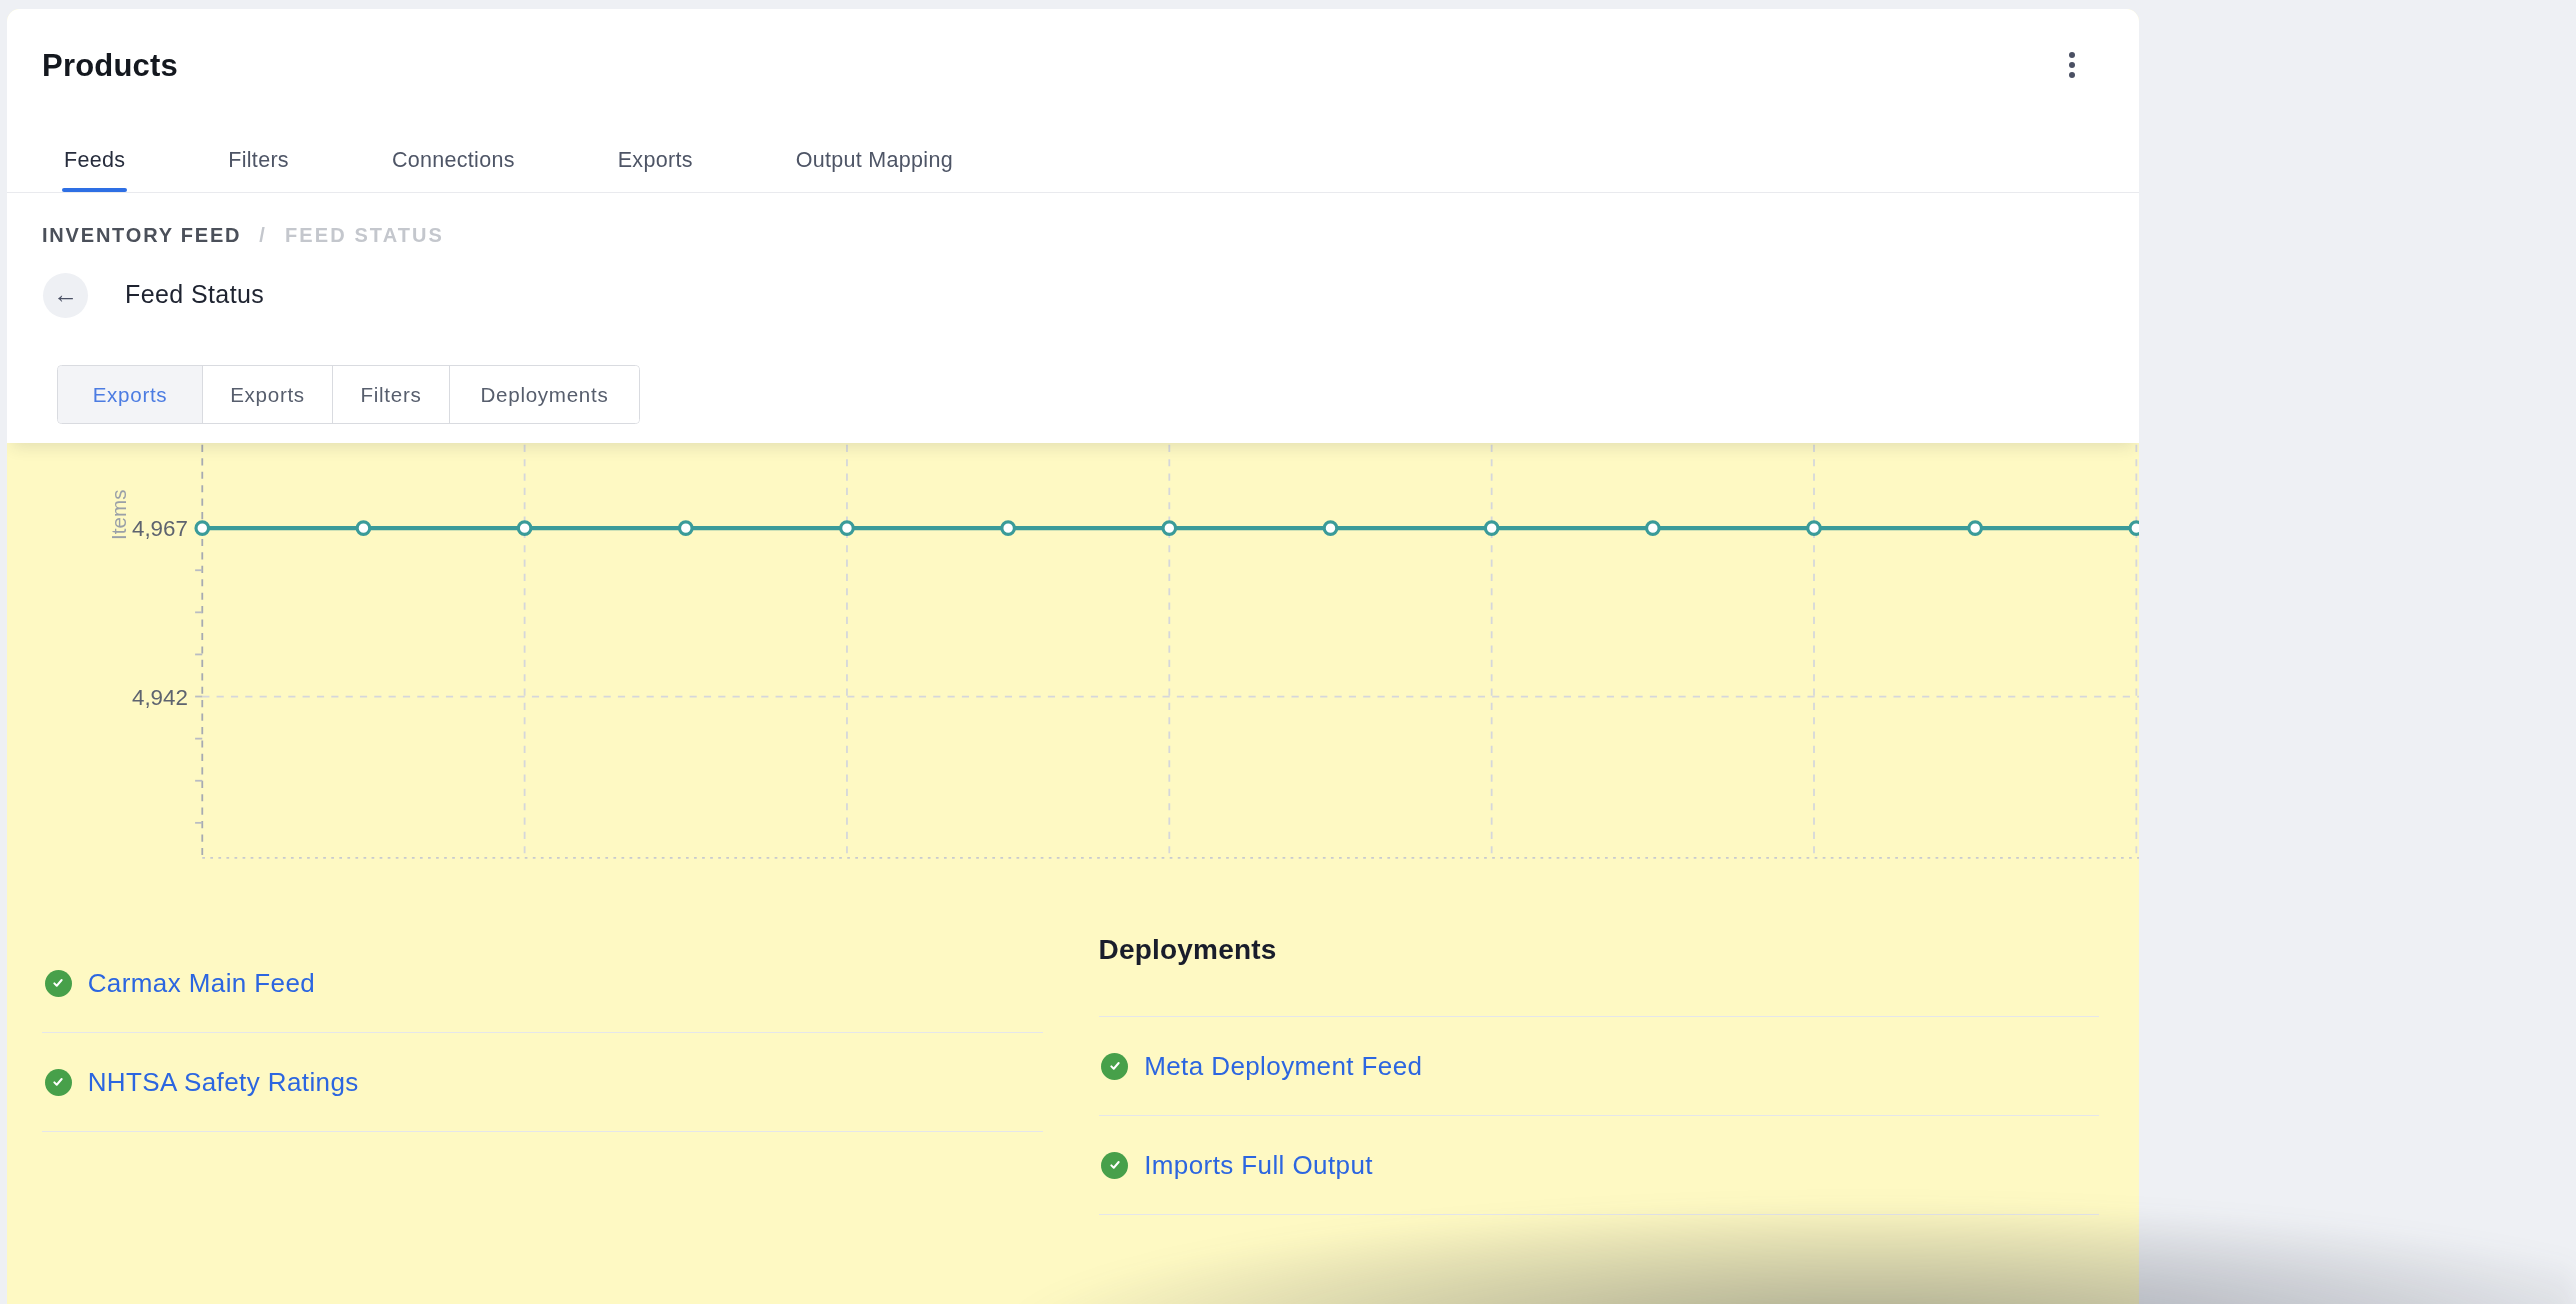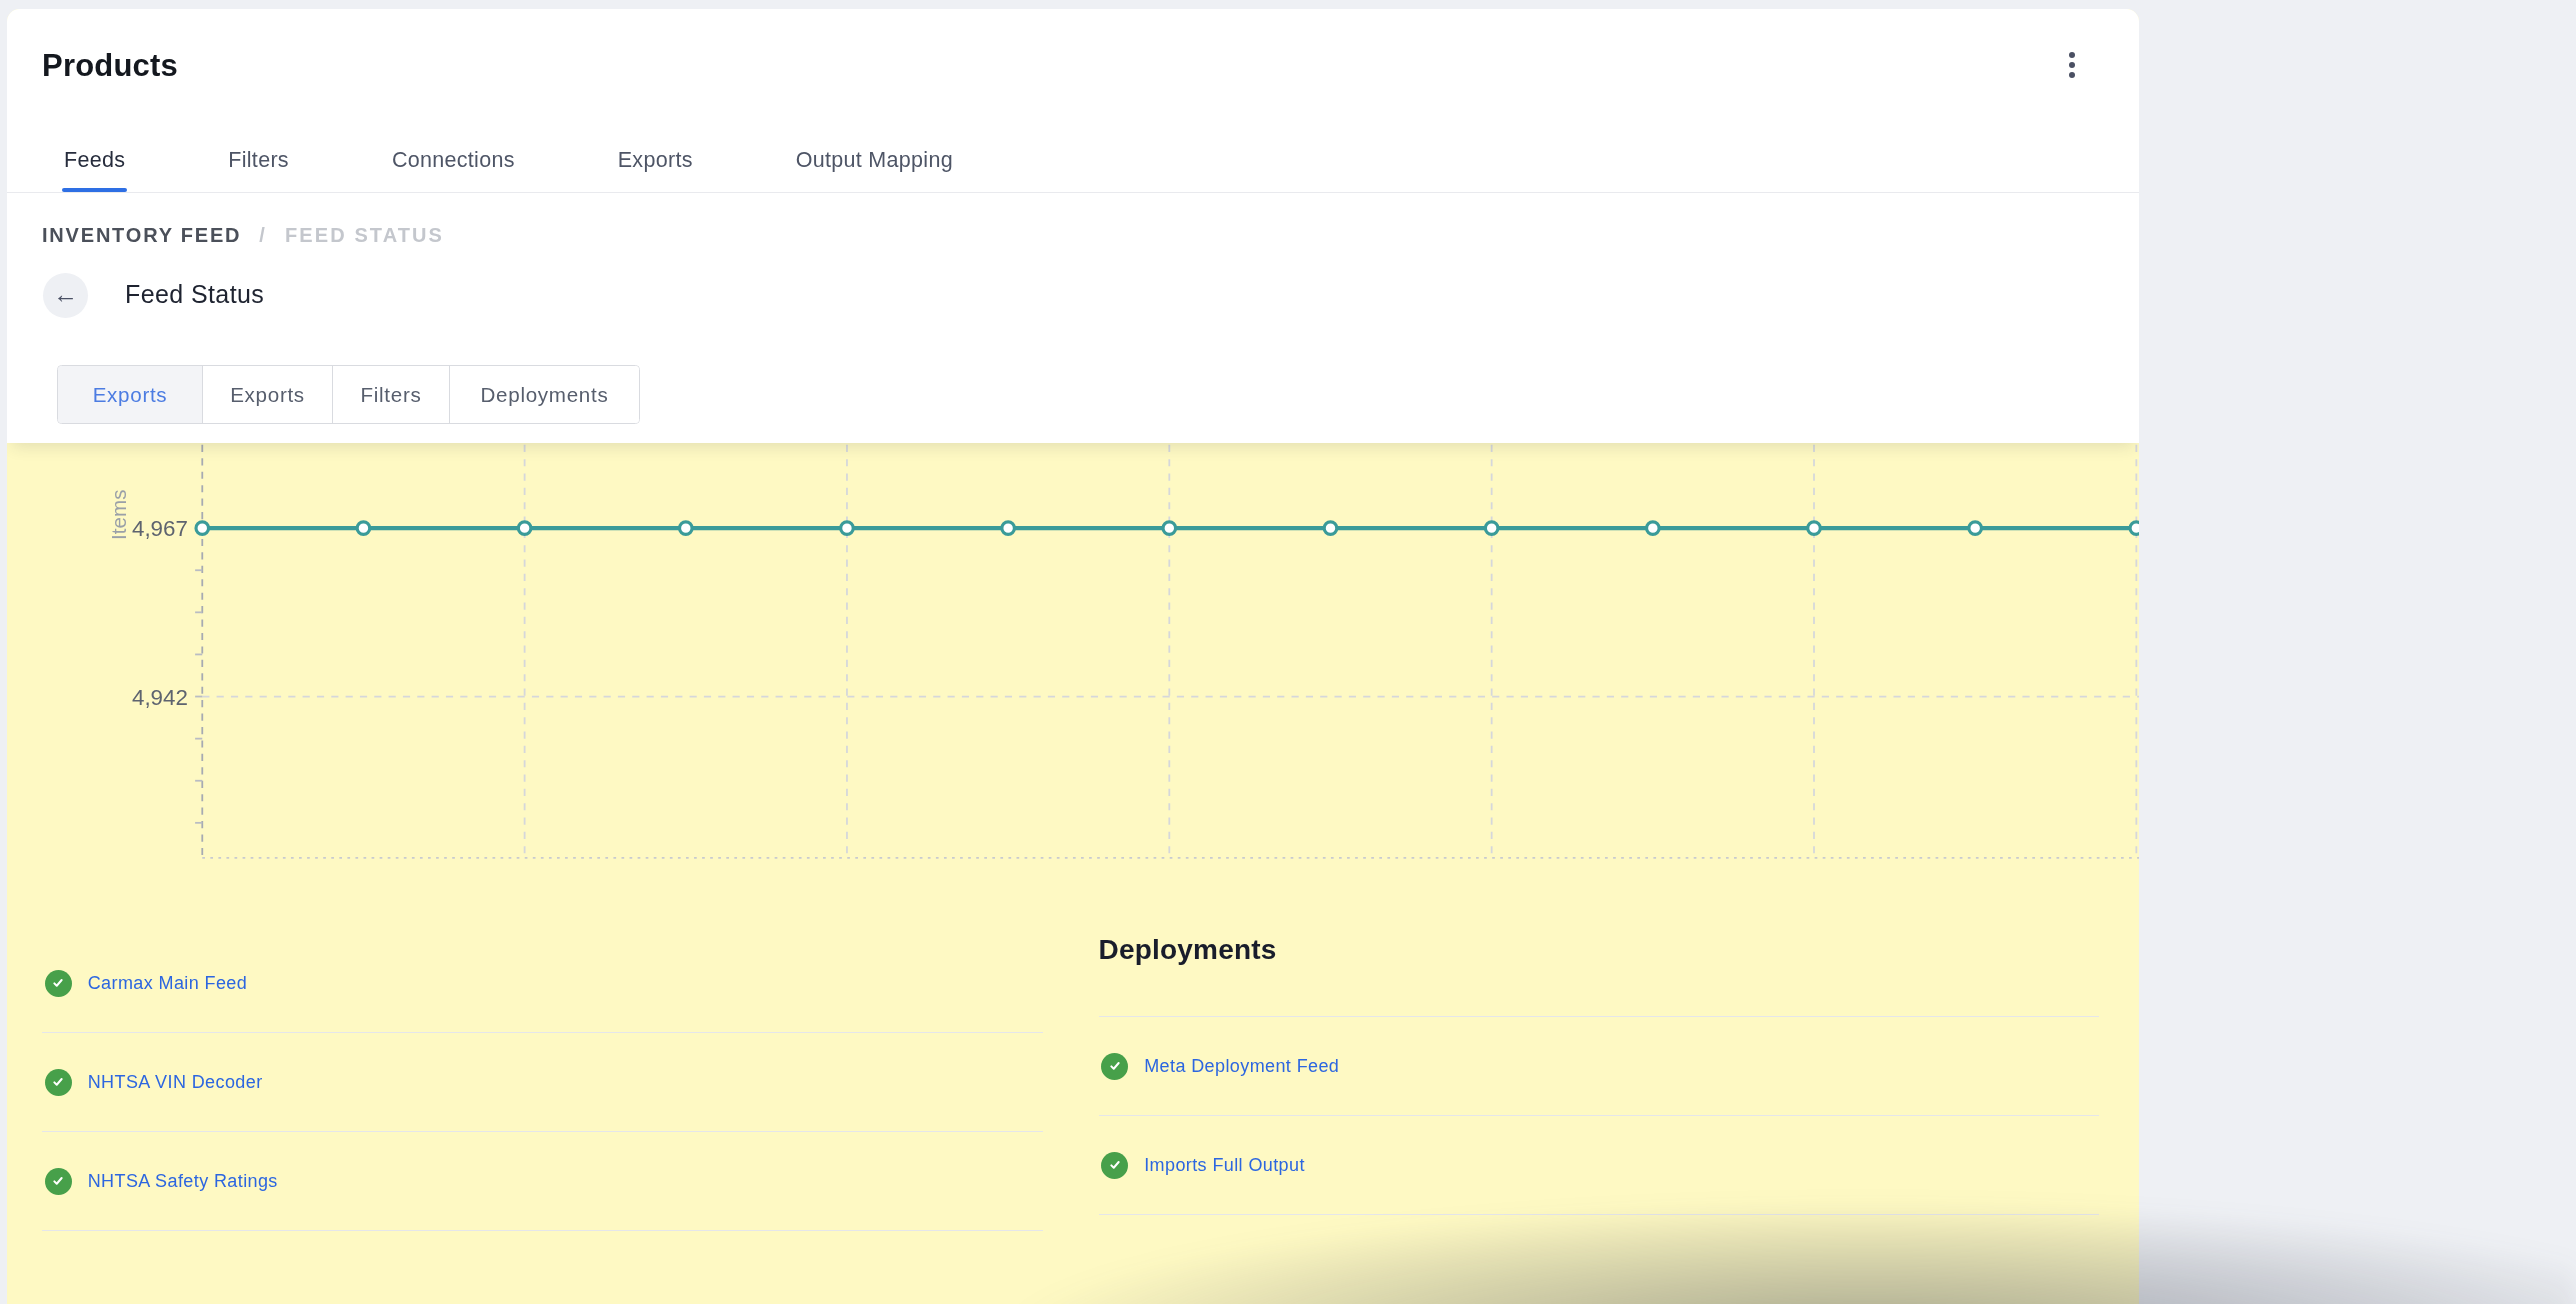--- a/index.html
+++ b/index.html
@@ -114,21 +114,21 @@
     border-bottom: 0.9px solid #e5e6ea;
     padding-left: 2.7px;
   }
   .check-badge {
     width: 27px; height: 27px; border-radius: 50%;
     background: #47a04a; flex: 0 0 27px;
     display: flex; align-items: center; justify-content: center;
   }
   .check-badge svg { width: 16px; height: 16px; }
   .item-link {
-    font-size: 18px; color: #2c66e0; letter-spacing: 0.4px;
+    font-size: 26px; color: #2c66e0; letter-spacing: 0.4px;
     text-decoration: none; cursor: pointer;
   }
   
   .bottom-shadow {
     position: absolute; left: 663px; right: 0; bottom: -36px; height: 152px;
     background: radial-gradient(60% 120% at 63% 100%,
       rgba(55,60,75,0.45) 0%, rgba(55,60,75,0.18) 48%, rgba(55,60,75,0) 76%);
     filter: blur(10.7px);
     pointer-events: none; z-index: 6;
   }
@@ -226,28 +226,20 @@
             </svg>
         </span>
         <a class="item-link">Carmax Main Feed</a>
       </div>
       <div class="item-row">
         <span class="check-badge">
           <svg viewBox="0 0 24 24">
               <path d="M6.5 12.5l3.6 3.6 7.4-8.6" fill="none" stroke="#ffffff" stroke-width="3" stroke-linecap="round" stroke-linejoin="round"></path>
             </svg>
         </span>
-        <a class="item-link">NHTSA VIN Decoder</a>
-      </div>
-      <div class="item-row">
-        <span class="check-badge">
-          <svg viewBox="0 0 24 24">
-              <path d="M6.5 12.5l3.6 3.6 7.4-8.6" fill="none" stroke="#ffffff" stroke-width="3" stroke-linecap="round" stroke-linejoin="round"></path>
-            </svg>
-        </span>
         <a class="item-link">NHTSA Safety Ratings</a>
       </div>
     </div>
 
     <div class="section">
       <h2>Deployments</h2>
       <div class="item-row">
         <span class="check-badge">
           <svg viewBox="0 0 24 24">
               <path d="M6.5 12.5l3.6 3.6 7.4-8.6" fill="none" stroke="#ffffff" stroke-width="3" stroke-linecap="round" stroke-linejoin="round"></path>

